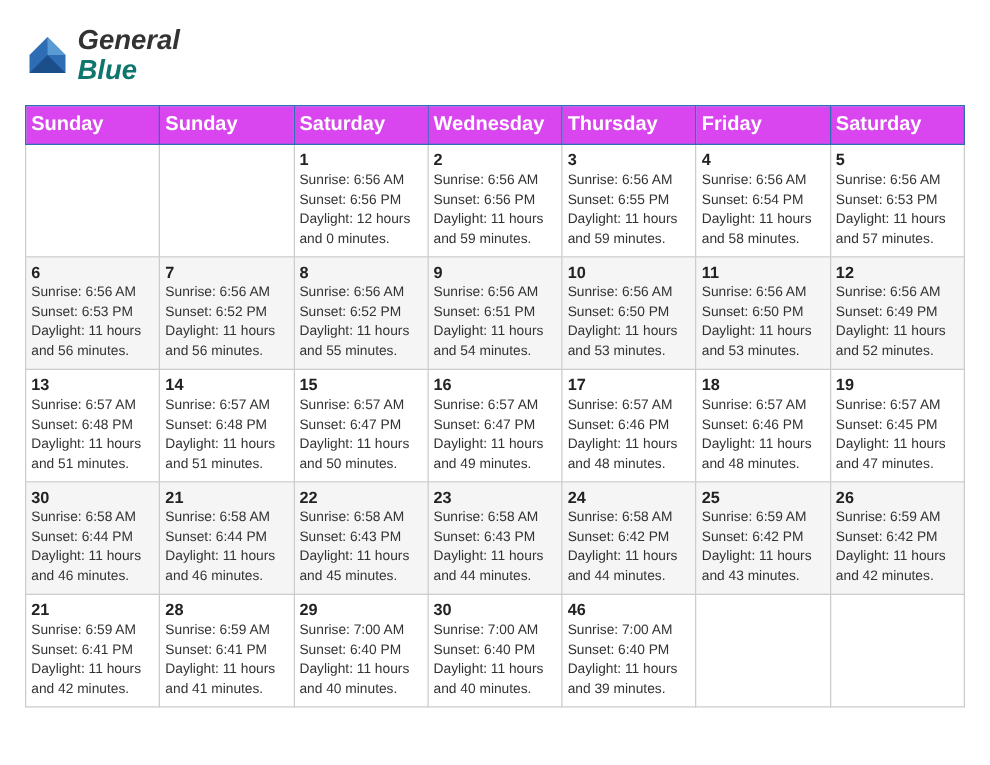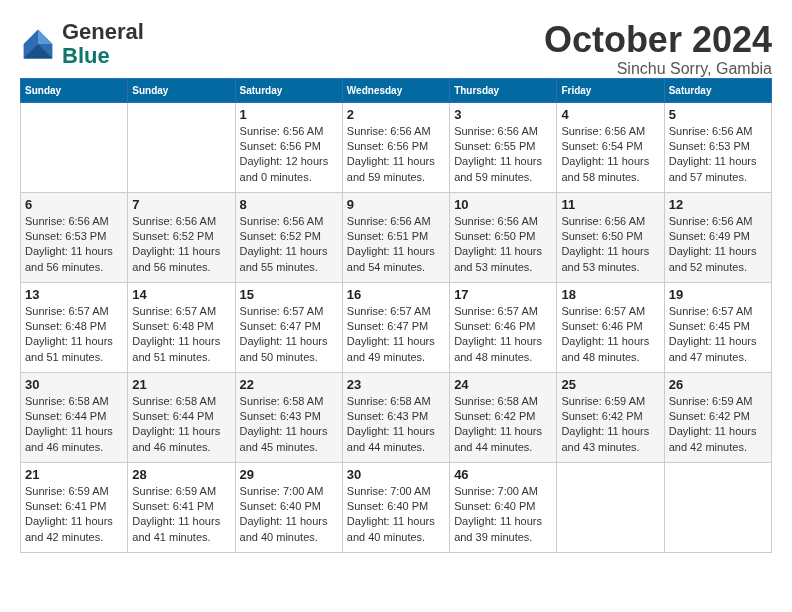--- a/index.html
+++ b/index.html
@@ -7,20 +7,22 @@
       font-family: Arial, sans-serif;
       background: #fff;
       width: 792px;
       min-height: 612px;
       padding: 20px;
     }
     .header {
       display: flex;
       justify-content: space-between;
       align-items: flex-start;
+      margin-bottom: 16px;
+      font-style: italic;
     }
     .logo {
       display: flex;
       align-items: center;
       gap: 6px;
     }
     .logo-text {
       font-size: 22px;
       font-weight: bold;
       line-height: 1.1;
@@ -41,25 +43,25 @@
     .subtitle {
       font-size: 16px;
       color: #555;
     }
     table {
       width: 100%;
       border-collapse: collapse;
       font-size: 11px;
     }
     thead th {
-      background-color: #0369a1;
+      background-color: #d946ef;
       color: #fff;
       padding: 6px 4px;
       text-align: left;
-      font-size: 10px;
+      font-size: 16px;
       font-weight: bold;
       border: 1px solid #2e6db4;
     }
     tbody tr {
       vertical-align: top;
     }
     tbody td {
       border: 1px solid #ccc;
       padding: 4px 4px;
       min-height: 80px;
@@ -92,24 +94,20 @@
     <svg class="logo-icon" viewBox="0 0 40 40">
       <polygon points="20,4 36,20 36,36 4,36 4,20" fill="#2e6db4"></polygon>
       <polygon points="20,4 36,20 20,20" fill="#5b9bd5"></polygon>
       <polygon points="20,20 36,36 4,36" fill="#1a4f8a"></polygon>
     </svg>
     <div class="logo-text">
       <span class="logo-general">General</span><br>
       <span class="logo-blue">Blue</span>
     </div>
   </div>
-  <div class="title-block">
-    <div class="month-title">October 2024</div>
-    <div class="subtitle">Sinchu Sorry, Gambia</div>
-  </div>
 </div>
 
 <table>
   <thead>
     <tr>
     <th>Sunday</th>
         <th>Sunday</th>
         <th>Saturday</th>
         <th>Wednesday</th>
         <th>Thursday</th>

